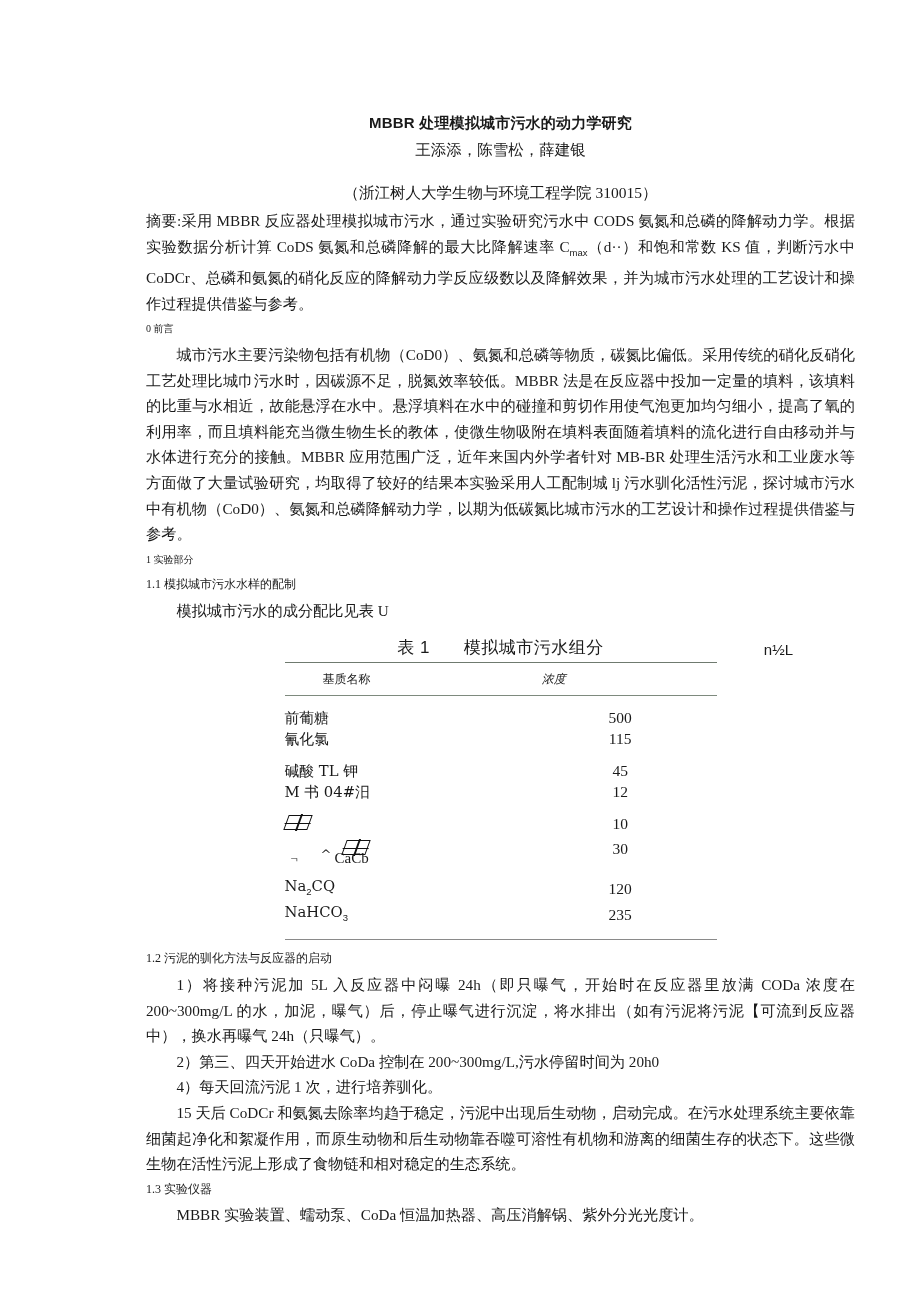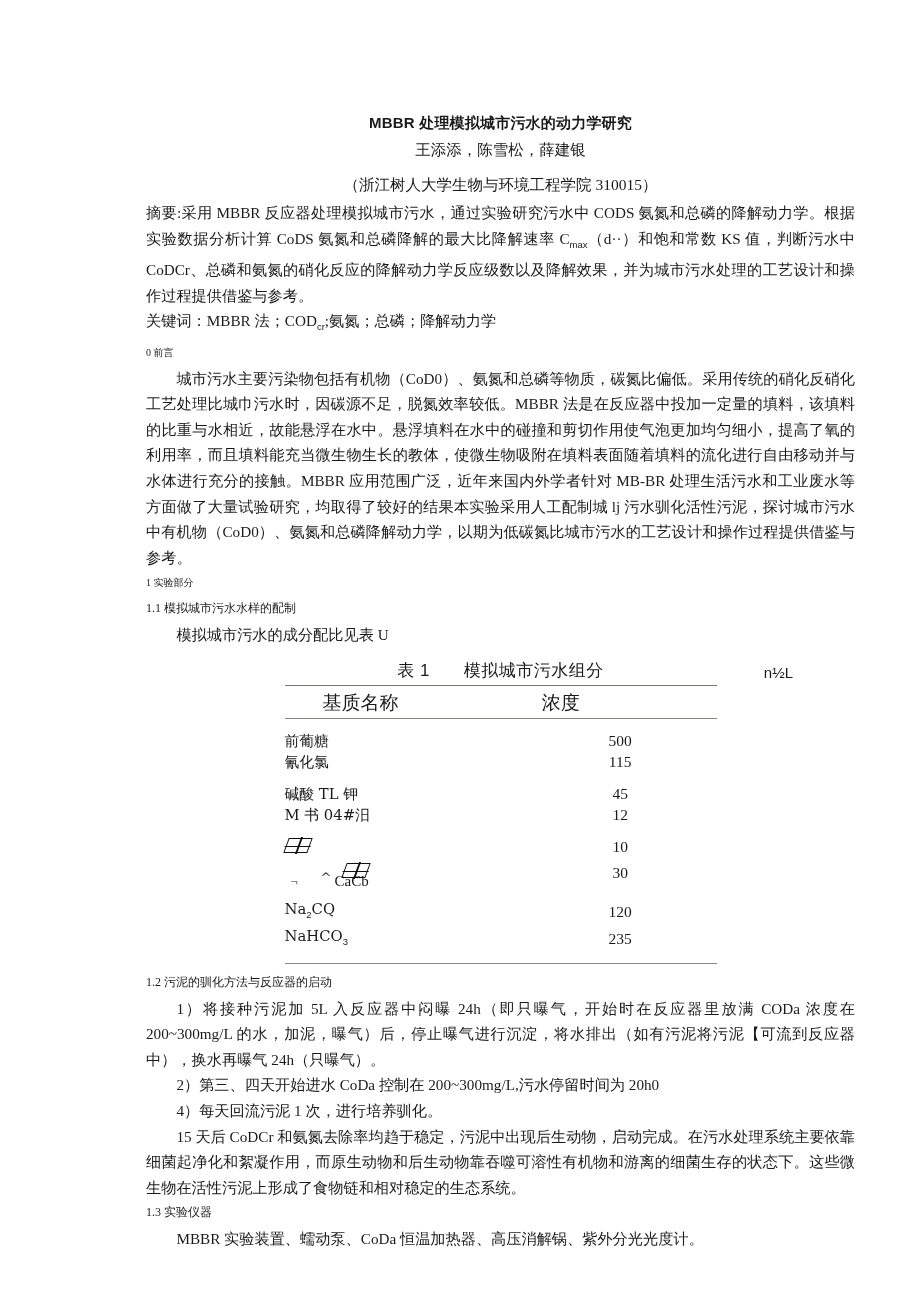--- a/index.html
+++ b/index.html
@@ -34,21 +34,21 @@
     margin: 0;
   }
   .doc-authors {
     font-size: 15.5px;
     line-height: 27px;
     margin: 0;
   }
   .doc-affiliation {
     font-size: 15.5px;
     line-height: 27px;
-    margin: 8px 0 2px 0;
+    margin: 16px 0 2px 0;
   }
 
   
   .para {
     font-size: 15.2px;
     line-height: 25.6px;
     margin: 0;
     text-align: justify;
     text-justify: inter-ideograph;
   }
@@ -118,28 +118,28 @@
     font-size: 0;
     line-height: 0;
   }
   .rule-bot td {
     border-top: 1.4px solid #8a8a8a;
     height: 0;
     font-size: 0;
     line-height: 0;
   }
   .hdr-cell {
-    font-size: 19px;
+    font-size: 12px;
     line-height: 26px;
     padding-top: 3px !important;
     padding-bottom: 3px !important;
     font-family: "DejaVu Serif", serif;
   }
   .hdr-name { text-align: left; padding-left: 38px !important; }
-  .hdr-conc { text-align: left; padding-left: 24px !important; }
+  .hdr-conc { text-align: left; padding-left: 24px !important; font-style: italic; }
   td.cell-name {
     text-align: left;
     font-size: 14.8px;
     line-height: 21px;
     font-family: "DejaVu Serif", serif;
   }
   td.cell-conc {
     text-align: center;
     font-size: 15.5px;
     line-height: 21px;
@@ -225,21 +225,20 @@
 <div class="page">
 
   <div class="title-block">
     <p class="doc-title">MBBR 处理模拟城市污水的动力学研究</p>
     <p class="doc-authors">王添添，陈雪松，薛建银</p>
     <p class="doc-affiliation">（浙江树人大学生物与环境工程学院 310015）</p>
   </div>
 
   <p class="para"><span>摘要:</span><span>采用 MBBR 反应器处理模拟城市污水，通过实验研究污水中 CODS 氨氮和总磷的降解动力学。根据实验数据分析计算 CoDS 氨氮和总磷降解的最大比降解速率 C</span><sub>max</sub><span>（d··）和饱和常数 KS 值，判断污水中 CoDCr、总磷和氨氮的硝化反应的降解动力学反应级数以及降解效果，并为城市污水处理的工艺设计和操作过程提供借鉴与参考。</span></p>
 
-  <p class="para"><span>关键词：</span><span>MBBR 法；COD</span><sub>cr</sub><span>;氨氮；总磷；降解动力学</span></p>
 
   <p class="heading">0 前言</p>
   <p class="para indent">城市污水主要污染物包括有机物（CoD0）、氨氮和总磷等物质，碳氮比偏低。采用传统的硝化反硝化工艺处理比城巾污水时，因碳源不足，脱氮效率较低。MBBR 法是在反应器中投加一定量的填料，该填料的比重与水相近，故能悬浮在水中。悬浮填料在水中的碰撞和剪切作用使气泡更加均匀细小，提高了氧的利用率，而且填料能充当微生物生长的教体，使微生物吸附在填料表面随着填料的流化进行自由移动并与水体进行充分的接触。MBBR 应用范围广泛，近年来国内外学者针对 MB-BR 处理生活污水和工业废水等方面做了大量试验研究，均取得了较好的结果本实验采用人工配制城 lj 污水驯化活性污泥，探讨城市污水中有机物（CoD0）、氨氮和总磷降解动力学，以期为低碳氮比城市污水的工艺设计和操作过程提供借鉴与参考。</p>
 
   <p class="heading">1 实验部分</p>
   <p class="subheading">1.1  模拟城市污水水样的配制</p>
   <p class="para indent">模拟城市污水的成分配比见表 U</p>
 
   <div class="table-wrap">
     <div class="table-caption-row">

